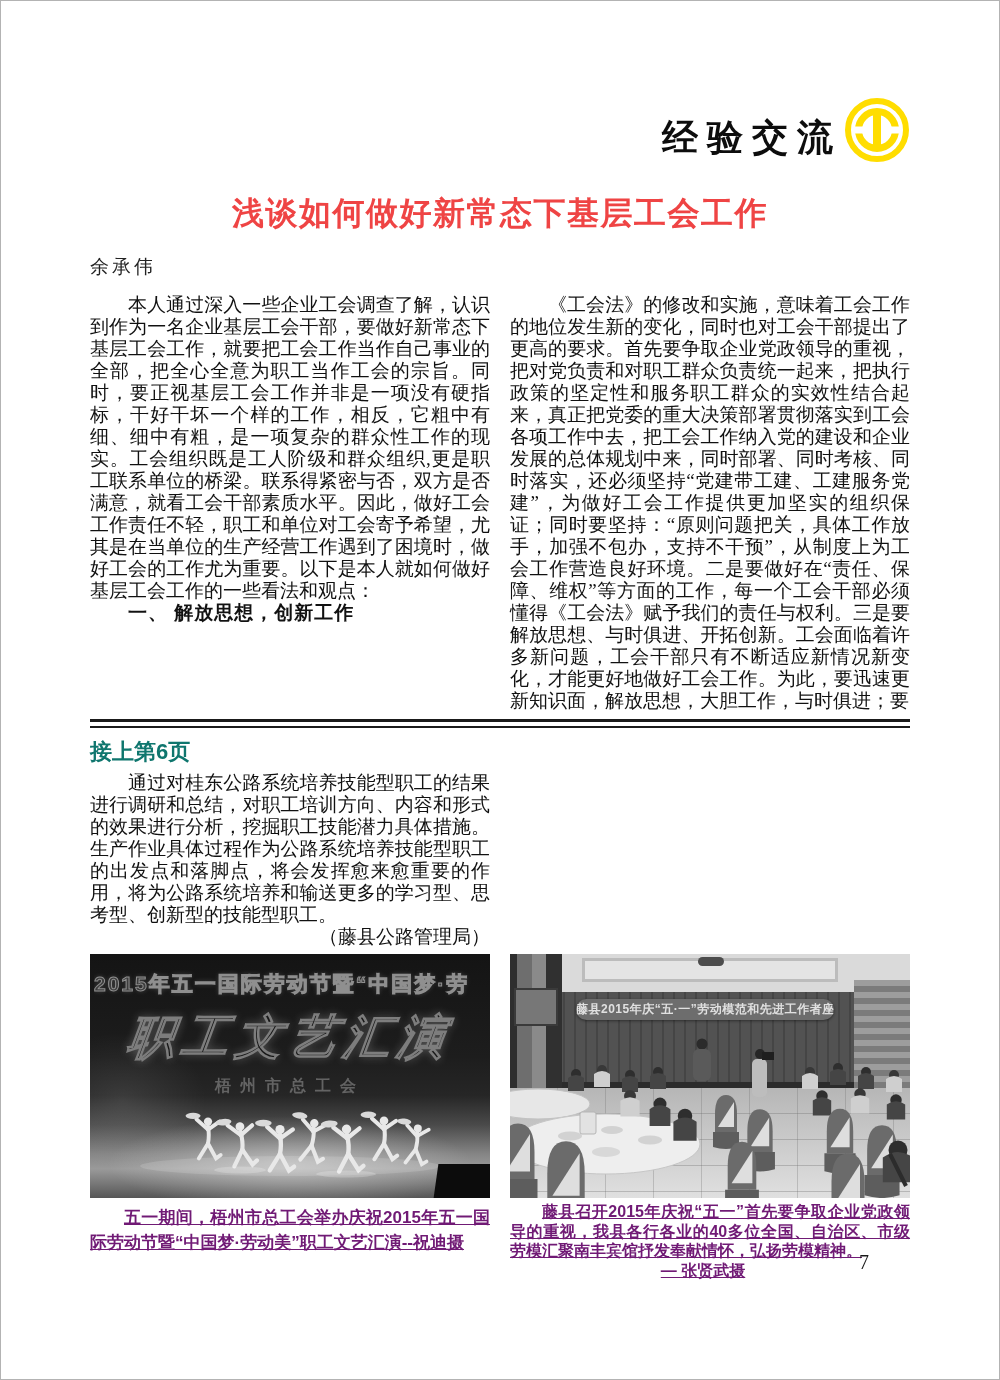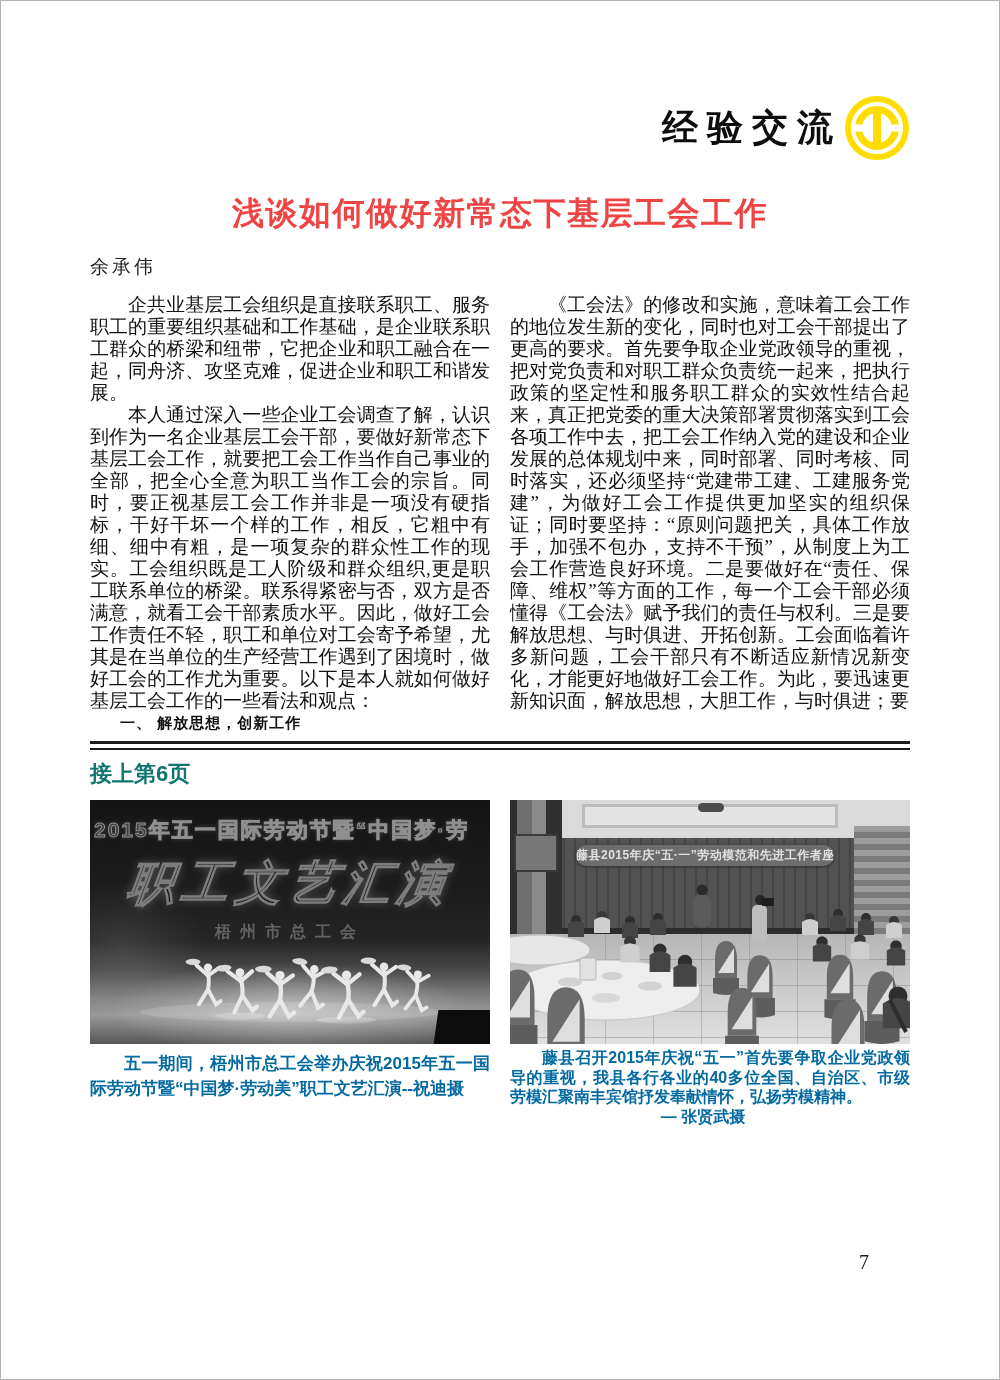--- a/index.html
+++ b/index.html
@@ -9,41 +9,41 @@
     background: #ffffff;
     border: 1px solid #b3b3b3;
     box-sizing: border-box;
     margin: 0 auto;
     padding: 0 89px;
     font-family: "Liberation Serif", "DejaVu Serif", serif;
     color: #111;
     overflow: hidden;
   }
   
-  .masthead { margin-top: 92px; height: 70px; display: flex; justify-content: flex-end; align-items: center; }
+  .masthead { margin-top: 92px; height: 70px; display: flex; justify-content: flex-end; align-items: flex-end; }
   .masthead-label {
     font-family: "Liberation Sans", "DejaVu Sans", sans-serif;
     font-weight: 900; font-size: 36px; letter-spacing: 9px; color: #0d0d0d;
     transform: scaleY(1.02);
   }
   .logo { width: 66px; height: 66px; margin-left: 2px; flex: 0 0 auto; }
   
   .title1 {
     margin-top: 30px; text-align: center;
     font-family: "Liberation Sans", "DejaVu Sans", sans-serif;
     font-weight: 900; font-size: 32px; letter-spacing: 1.5px; line-height: 40px; color: #ef4444;
   }
   .author { margin-top: 12px; text-align: left; font-size: 19px; letter-spacing: 3px; color: #222; }
   .cols { margin-top: 14px; display: flex; gap: 20px; }
   .col { width: 400px; font-size: 19px; line-height: 22px; text-align: justify; }
   .col p { margin: 0; text-indent: 2em; }
   .col p.noindent { text-indent: 0; }
   .sec-head {
     font-family: "Liberation Sans", "DejaVu Sans", sans-serif;
-    font-weight: 700; font-size: 15px; letter-spacing: 1px;
+    font-weight: 700; font-size: 19px; letter-spacing: 1px;
   }
   .attr-inline { float: right; }
   
   .xrule { margin-top: 7px; height: 4px; border-top: 3px solid #1a1a1a; border-bottom: 2px solid #1a1a1a; }
   .cont-label {
     margin-top: 9px;
     font-family: "Liberation Sans", "DejaVu Sans", sans-serif;
     font-weight: 700; font-size: 22px; color: #0f766e;
   }
   .cols2 { margin-top: 5px; }
@@ -97,21 +97,21 @@
     white-space: nowrap; overflow: hidden;
   }
   .hall-stagefront { position: absolute; top: 128px; left: 52px; right: 56px; height: 7px; background: #2c2c2c; }
   .hall-floor { position: absolute; top: 134px; left: 0; right: 0; bottom: 0;
     background:
       repeating-linear-gradient(180deg, rgba(110,110,110,0) 0 25px, rgba(110,110,110,.35) 25px 26px),
       repeating-linear-gradient(90deg, rgba(110,110,110,0) 0 47px, rgba(110,110,110,.30) 47px 48px),
       linear-gradient(180deg, #b6b6b6, #e0e0e0); }
   .hall-fig { position: absolute; inset: 0; }
   
-  .cap { font-family: "Liberation Sans", "DejaVu Sans", sans-serif; font-weight: 700; color: #0369a1; }
+  .cap { font-family: "Liberation Sans", "DejaVu Sans", sans-serif; font-weight: 700; color: #701a75; text-decoration: underline; }
   .cap-left { margin-top: 7px; font-size: 17px; line-height: 25px; text-align: justify; text-indent: 2em; }
   .cap-right { margin-top: 4px; font-size: 16px; line-height: 19.5px; text-align: justify; text-indent: 2em; }
   .cap-attr { text-align: center; padding-right: 14px; font-size: 16px; line-height: 19.5px; }
   
   .pagenum { position: absolute; left: 858px; top: 1250px; font-size: 20px; font-family: "Liberation Serif", "DejaVu Serif", serif; color: #1a1a1a; }
 </style>
 </head>
 <body>
 
 <div class="page">
@@ -124,33 +124,35 @@
       <rect x="11" y="29.5" width="44" height="7" fill="#ffffff"></rect>
       <rect x="29" y="12" width="8" height="42" rx="1.5" fill="#ffdd00"></rect>
     </svg>
   </div>
 
   <h1 class="title1">浅谈如何做好新常态下基层工会工作</h1>
   <div class="author">余承伟</div>
 
   <div class="cols">
     <div class="col">
-      <p>企共业基层工会组织是直接联系职工、服务职工的重要组织基础和工作基础，是企业联系职工群众的桥梁和纽带，它把企业和职工融合在一起，同舟济、攻坚克难，促进企业和职工和谐发展。</p>
       <p>本人通过深入一些企业工会调查了解，认识到作为一名企业基层工会干部，要做好新常态下基层工会工作，就要把工会工作当作自己事业的全部，把全心全意为职工当作工会的宗旨。同时，要正视基层工会工作并非是一项没有硬指标，干好干坏一个样的工作，相反，它粗中有细、细中有粗，是一项复杂的群众性工作的现实。工会组织既是工人阶级和群众组织,更是职工联系单位的桥梁。联系得紧密与否，双方是否满意，就看工会干部素质水平。因此，做好工会工作责任不轻，职工和单位对工会寄予希望，尤其是在当单位的生产经营工作遇到了困境时，做好工会的工作尤为重要。以下是本人就如何做好基层工会工作的一些看法和观点：</p>
       <p class="sec-head">一、 解放思想，创新工作</p>
     </div>
     <div class="col">
       <p>《工会法》的修改和实施，意味着工会工作的地位发生新的变化，同时也对工会干部提出了更高的要求。首先要争取企业党政领导的重视，把对党负责和对职工群众负责统一起来，把执行政策的坚定性和服务职工群众的实效性结合起来，真正把党委的重大决策部署贯彻落实到工会各项工作中去，把工会工作纳入党的建设和企业发展的总体规划中来，同时部署、同时考核、同时落实，还必须坚持“党建带工建、工建服务党建”，为做好工会工作提供更加坚实的组织保证；同时要坚持：“原则问题把关，具体工作放手，加强不包办，支持不干预”，从制度上为工会工作营造良好环境。二是要做好在“责任、保障、维权”等方面的工作，每一个工会干部必须懂得《工会法》赋予我们的责任与权利。三是要解放思想、与时俱进、开拓创新。工会面临着许多新问题，工会干部只有不断适应新情况新变化，才能更好地做好工会工作。为此，要迅速更新知识面，解放思想，大胆工作，与时俱进；要</p>
     </div>
   </div>
 
   <div class="xrule"></div>
 
   <div class="cont-label">接上第6页</div>
   <div class="cols cols2">
+    <div class="col">
+      <p><span>通过对桂东公路系统培养技能型职工的结果进行调研和总结，对职工培训方向、内容和形式的效果进行分析，挖掘职工技能潜力具体措施。生产作业具体过程作为公路系统培养技能型职工的出发点和落脚点，将会发挥愈来愈重要的作用，将为公路系统培养和输送更多的学习型、思考型、创新型的技能型职工。</span><span class="attr-inline">（藤县公路管理局）</span></p>
+    </div>
   </div>
 
   <div class="photos">
 
     <figure class="fig">
       <div class="shot stage">
         <div class="stage-beam"></div>
         <div class="stage-txt-top">2015年五一国际劳动节暨“中国梦·劳</div>
         <div class="stage-txt-main">职工文艺汇演</div>
         <div class="stage-txt-sub">梧州市总工会</div>

